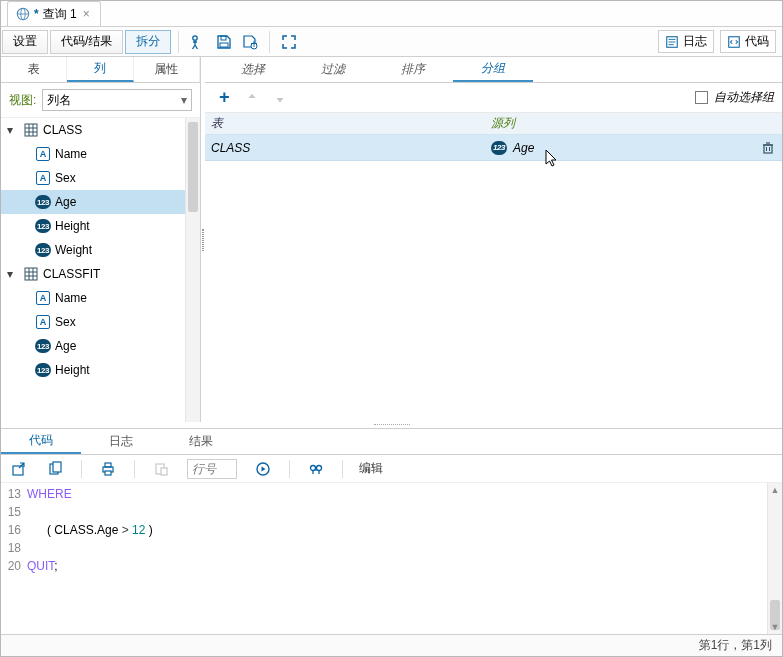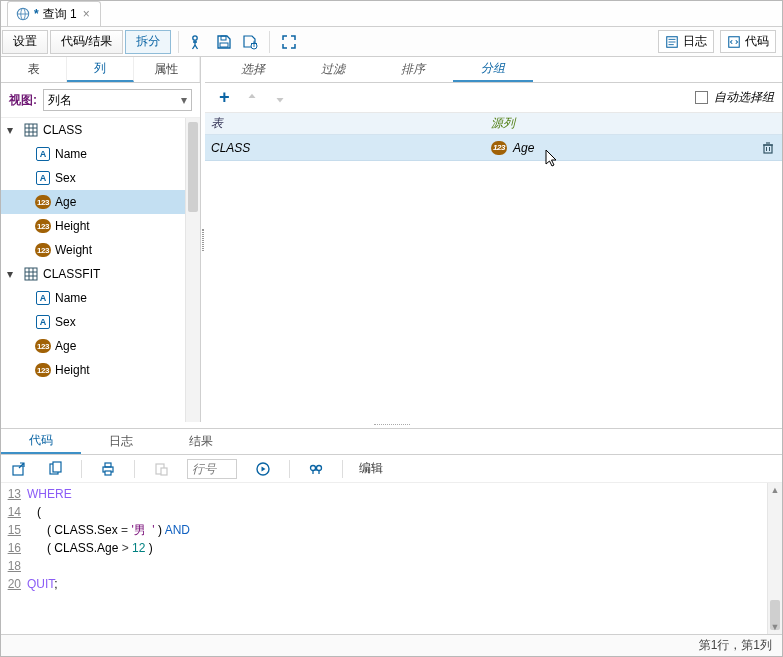--- a/index.html
+++ b/index.html
@@ -27,34 +27,34 @@
   .mainwrap { display:flex; height: 365px; }
   .leftcol { width: 200px; border-right:1px solid #cfcfcf; display:flex; flex-direction:column; position:relative; }
   .lsplitter { width:4px; cursor:col-resize; display:flex; align-items:center; justify-content:center; }
   .lsplitter .grip { width:2px; height:22px; border-left:1px dotted #999; border-right:1px dotted #999; }
 
   .lefttabs { height:26px; display:flex; border-bottom:1px solid #cfcfcf; }
   .lefttabs .lt { flex:1; display:flex; align-items:center; justify-content:center; border-right:1px solid #eee; cursor:pointer; color:#444; }
   .lefttabs .lt.active { border-bottom:2px solid #3d90c7; color:#0a64a4; }
 
   .viewrow { display:flex; align-items:center; gap:6px; padding:6px 8px; }
-  .viewrow label { color:#701a75;font-weight:bold; }
+  .viewrow label { color:#4d7c0f; }
   .viewrow .combo { flex:1; height:22px; border:1px solid #bfbfbf; display:flex; align-items:center; padding:0 4px; justify-content:space-between; background:#fff; cursor:pointer; }
   .viewrow .combo .caret { color:#666; }
 
   .tree { flex:1; overflow-y:auto; border-top:1px solid #eee; position:relative; }
   .tree::-webkit-scrollbar { width:14px; }
   .treerow { display:flex; align-items:center; height:24px; padding-left:6px; cursor:pointer; }
   .treerow.group { font-weight:normal; }
   .treerow .arrow { width:12px; color:#444; }
   .treerow .ticon2 { width:16px; height:16px; margin:0 4px; display:flex; align-items:center; justify-content:center; }
   .treerow.child { padding-left:30px; }
   .treerow.child.selected { background:#c3dff2; }
   .badgeA { width:14px; height:14px; border-radius:2px; background:#fff; border:1.5px solid #0a64a4; color:#0a64a4; font-size:9px; font-weight:bold; display:flex; align-items:center; justify-content:center; }
-  .badge123 { width:16px; height:14px; border-radius:7px; background:#a16207; color:#fff; font-size:8px; font-weight:bold; display:flex; align-items:center; justify-content:center; letter-spacing:-0.5px; }
+  .badge123 { width:16px; height:14px; border-radius:7px; background:#0c4a6e; color:#fff; font-size:8px; font-weight:bold; display:flex; align-items:center; justify-content:center; letter-spacing:-0.5px; }
   .tblicon { width:14px; height:14px; display:inline-block; }
   .tblicon svg { width:14px; height:14px; }
   .vscroll { position:absolute; right:0; top:0; bottom:0; width:15px; background:#f3f3f3; border-left:1px solid #e5e5e5; }
   .vscroll .thumb { position:absolute; left:2px; right:2px; top:4px; height:90px; background:#cfcfcf; border-radius:2px; }
 
   
   .rightcol { flex:1; display:flex; flex-direction:column;font-style:italic; }
   .subtabs { height:26px; display:flex; border-bottom:1px solid #cfcfcf; padding-left:8px; }
   .subtabs .st { width:80px; display:flex; align-items:center; justify-content:center; cursor:pointer; color:#555; }
   .subtabs .st.active { border-bottom:2px solid #3d90c7; color:#0a64a4; }
@@ -92,21 +92,21 @@
   .btoolbar { height:28px; display:flex; align-items:center; gap:16px; padding:0 8px; border-bottom:1px solid #eee; }
   .btoolbar .bicon { width:20px; height:20px; display:flex; align-items:center; justify-content:center; cursor:pointer; color:#0a64a4; }
   .btoolbar .bicon.disabled { color:#c8c8c8; cursor:default; }
   .btoolbar .bdiv { width:1px; height:18px; background:#ddd; }
   .linein { width:50px; height:20px; border:1px solid #cfcfcf; padding:0 4px; color:#999; font-style:italic; background:#fff; }
   .btoolbar .run { color:#0a64a4; }
   .btoolbar .editlbl { color:#333; cursor:pointer; }
 
   .editor { flex:1; overflow:auto; position:relative; font-family: Consolas, monospace; font-size:13px; line-height:18px; padding:2px 0; }
   .edline { display:flex; }
-  .gut { width:26px; text-align:right; color:#888; padding-right:6px; user-select:none;text-decoration:underline; }
+  .gut { width:26px; text-align:right; color:#888; padding-right:6px; user-select:none; }
   .code { white-space:pre; }
   .kw-navy { color:#8b5cf6; }
   .kw-blue { color:#1060c0; }
   .kw-teal { color:#008080; }
   .str { color:#7a0f7a; }
   .num { color:#008080; }
   .op { color:#444; }
   .edscroll { position:absolute; right:0; top:0; bottom:0; width:15px; background:#f3f3f3; border-left:1px solid #e5e5e5; }
   .edscroll .thumb { position:absolute; left:2px; right:2px; bottom:4px; height:30px; background:#cfcfcf; border-radius:2px; }
   .edscroll .up, .edscroll .dn { position:absolute; left:0; right:0; height:14px; display:flex; align-items:center; justify-content:center; color:#888; font-size:9px; }
@@ -402,26 +402,21 @@
       </div>
     <div class="bdiv"></div>
     <span class="editlbl">编辑</span>
   </div>
   <div class="editor" id="editor">
     <div class="edline">
         <div class="gut">13</div>
         <div class="code"><span class="kw-navy">WHERE</span></div>
       </div>
       <div class="edline">
-        <div class="gut">14</div>
-        <div class="code">   (</div>
-      </div>
-      <div class="edline">
         <div class="gut">15</div>
-        <div class="code">      ( CLASS.Sex <span class="op">=</span> <span class="str">'男  '</span> ) <span class="kw-blue">AND</span></div>
       </div>
       <div class="edline">
         <div class="gut">16</div>
         <div class="code">      ( CLASS.Age <span class="op">&gt;</span> <span class="num">12</span> )</div>
       </div>
       <div class="edline">
         <div class="gut">18</div>
       </div>
       <div class="edline">
         <div class="gut">20</div>

